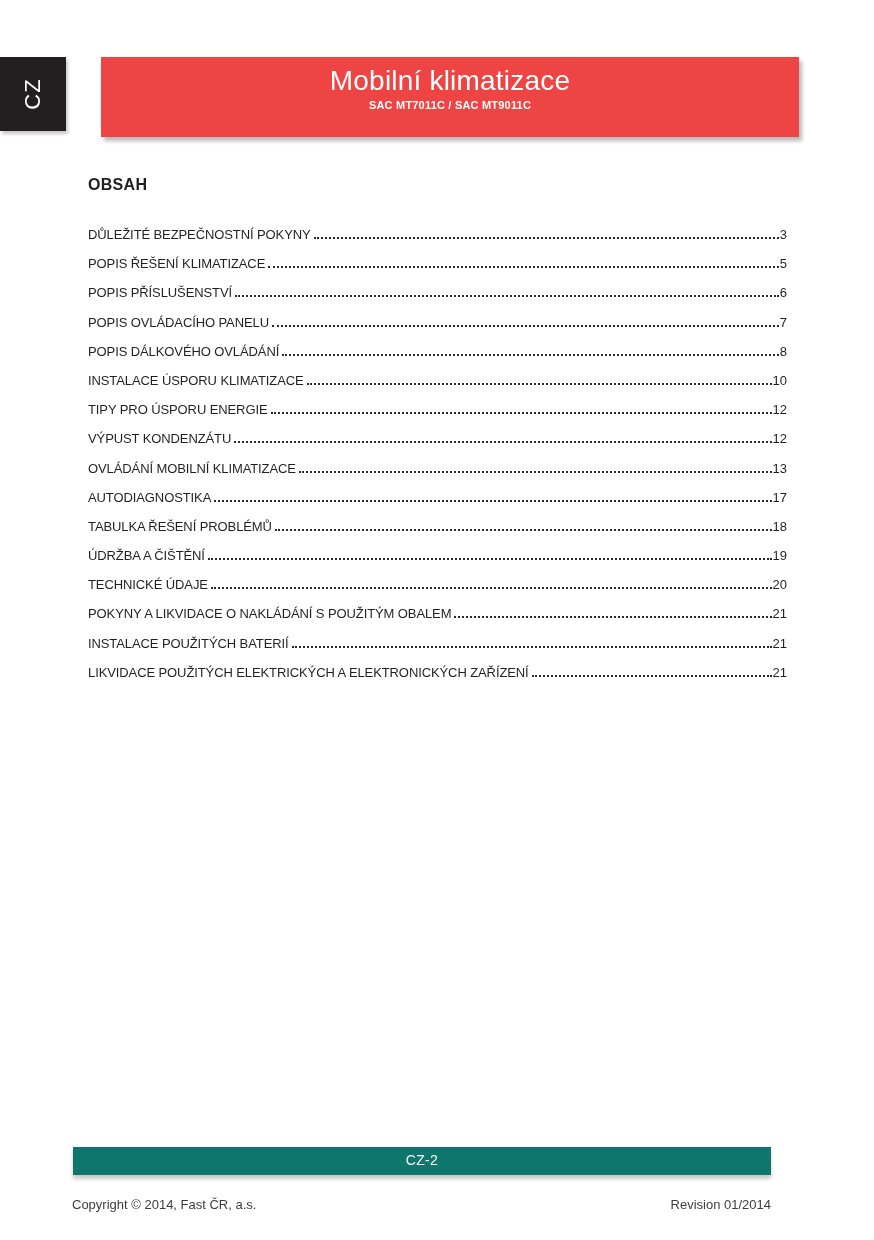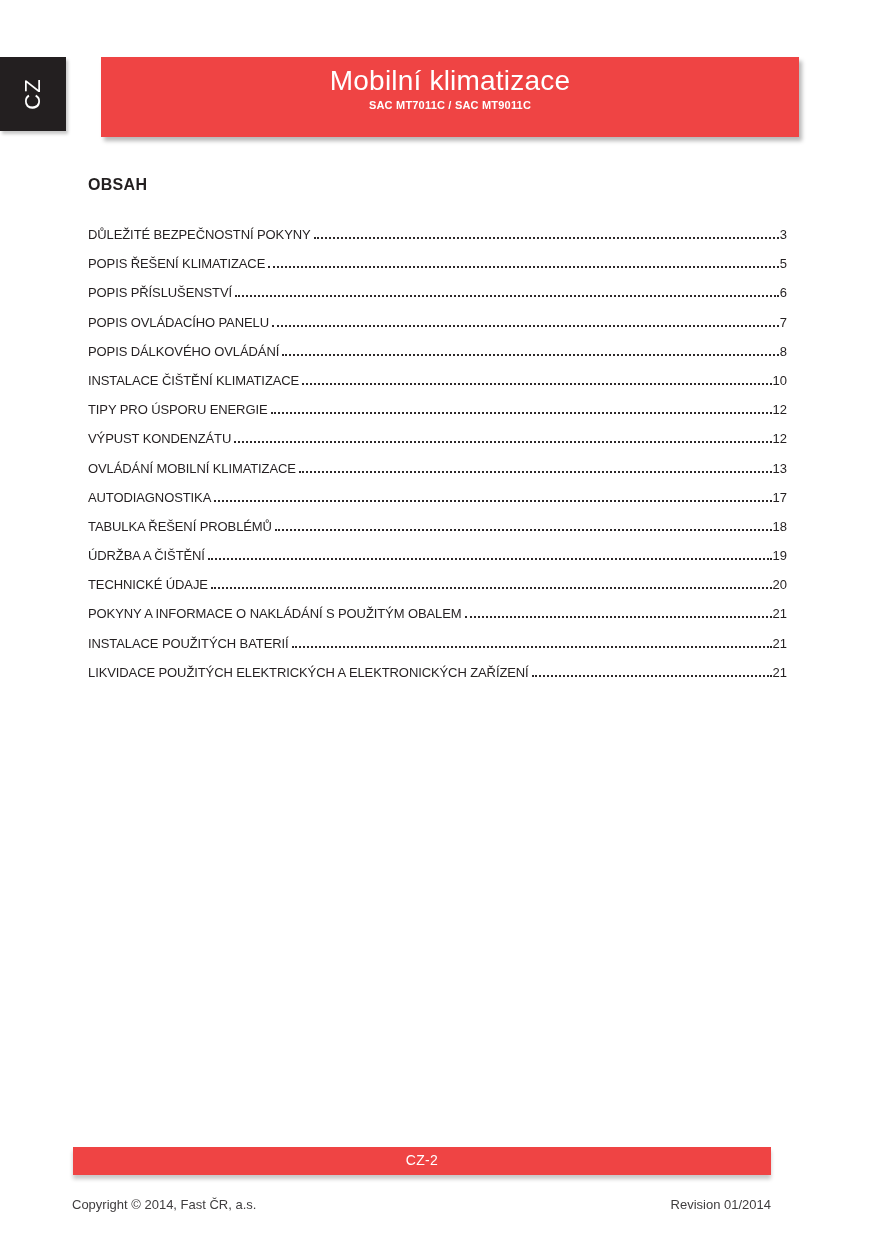--- a/index.html
+++ b/index.html
@@ -103,21 +103,21 @@
     padding-left: 1px;
   }
 
   
   .bottom-bar {
     position: absolute;
     left: 73px;
     top: 1147px;
     width: 698px;
     height: 28px;
-    background: #ef4444;
+    background: #0f766e;
     color: #ffffff;
     font-size: 14px;
     line-height: 27px;
     text-align: center;
     letter-spacing: 0.3px;
     box-shadow: 0 4px 4px rgba(0,0,0,0.22);
   }
 
   
   .footer {
@@ -167,21 +167,21 @@
           <span class="toc-label">POPIS OVLÁDACÍHO PANELU</span>
           <span class="toc-leader"></span>
           <span class="toc-page">7</span>
         </div>
         <div class="toc-row">
           <span class="toc-label">POPIS DÁLKOVÉHO OVLÁDÁNÍ</span>
           <span class="toc-leader"></span>
           <span class="toc-page">8</span>
         </div>
         <div class="toc-row">
-          <span class="toc-label">INSTALACE ČIŠTĚNÍ KLIMATIZACE</span>
+          <span class="toc-label">INSTALACE ÚSPORU KLIMATIZACE</span>
           <span class="toc-leader"></span>
           <span class="toc-page">10</span>
         </div>
         <div class="toc-row">
           <span class="toc-label">TIPY PRO ÚSPORU ENERGIE</span>
           <span class="toc-leader"></span>
           <span class="toc-page">12</span>
         </div>
         <div class="toc-row">
           <span class="toc-label">VÝPUST KONDENZÁTU</span>
@@ -207,21 +207,21 @@
           <span class="toc-label">ÚDRŽBA A ČIŠTĚNÍ</span>
           <span class="toc-leader"></span>
           <span class="toc-page">19</span>
         </div>
         <div class="toc-row">
           <span class="toc-label">TECHNICKÉ ÚDAJE</span>
           <span class="toc-leader"></span>
           <span class="toc-page">20</span>
         </div>
         <div class="toc-row">
-          <span class="toc-label">POKYNY A INFORMACE O NAKLÁDÁNÍ S POUŽITÝM OBALEM</span>
+          <span class="toc-label">POKYNY A LIKVIDACE O NAKLÁDÁNÍ S POUŽITÝM OBALEM</span>
           <span class="toc-leader"></span>
           <span class="toc-page">21</span>
         </div>
         <div class="toc-row">
           <span class="toc-label">INSTALACE POUŽITÝCH BATERIÍ</span>
           <span class="toc-leader"></span>
           <span class="toc-page">21</span>
         </div>
         <div class="toc-row">
           <span class="toc-label">LIKVIDACE POUŽITÝCH ELEKTRICKÝCH A ELEKTRONICKÝCH ZAŘÍZENÍ</span>

